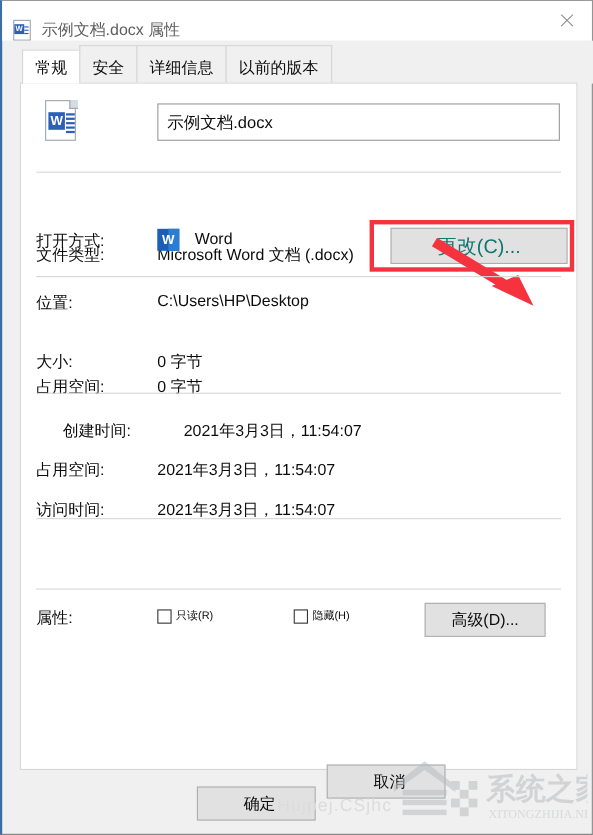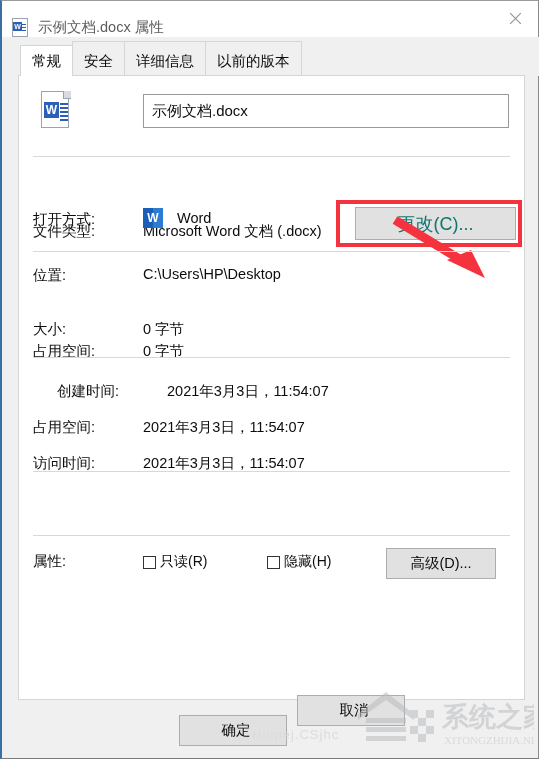--- a/index.html
+++ b/index.html
@@ -326,21 +326,21 @@
     width: 110px; height: 70px;
     pointer-events: none;
   }
 
   
   .checkbox-item {
     position: absolute;
     top: 1px;
     display: flex;
     align-items: center;
-    font-size: 14px;
+    font-size: 10px;
     color: #0c0c0c;
   }
   #checkbox-readonly { left: 124px; }
   #checkbox-hidden   { left: 248px; }
   .cbox {
     width: 13px; height: 13px;
     box-sizing: border-box;
     background: #ffffff;
     border: 1px solid #333333;
     margin-right: 4px;
@@ -379,21 +379,21 @@
   #watermark {
     position: absolute;
     right: 4px; bottom: 4px;
     width: 180px; height: 74px;
     opacity: 0.55;
     pointer-events: none;
   }
   #watermark-faint {
     position: absolute;
     left: 250px; bottom: 16px;
-    font-size: 13px;
+    font-size: 16px;
     color: #dcdcdc;
     letter-spacing: 1px;
     pointer-events: none;
   }
 </style>
 </head>
 <body>
 
 <div id="dialog-window">
 

